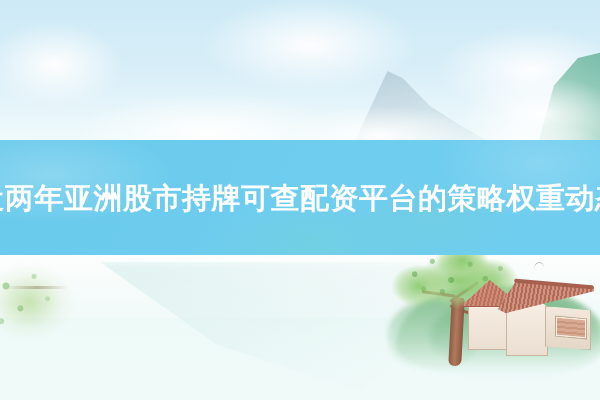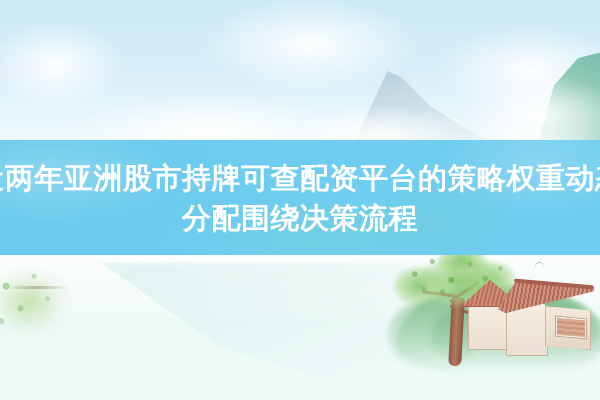--- a/index.html
+++ b/index.html
@@ -304,17 +304,16 @@
     <div id="wall-side"></div>
     <div id="roof-front"></div>
     <div id="roof-ridge"></div>
     <div id="window"></div>
   </div>
 
   <div id="title-band">
     <div id="band-texture"></div>
     <div id="title-text">
       <span class="title-line">近两年亚洲股市持牌可查配资平台的策略权重动态</span>
-      <span class="title-line">分配围绕决策流程</span>
     </div>
   </div>
 
 </div>
 
 </body></html>

